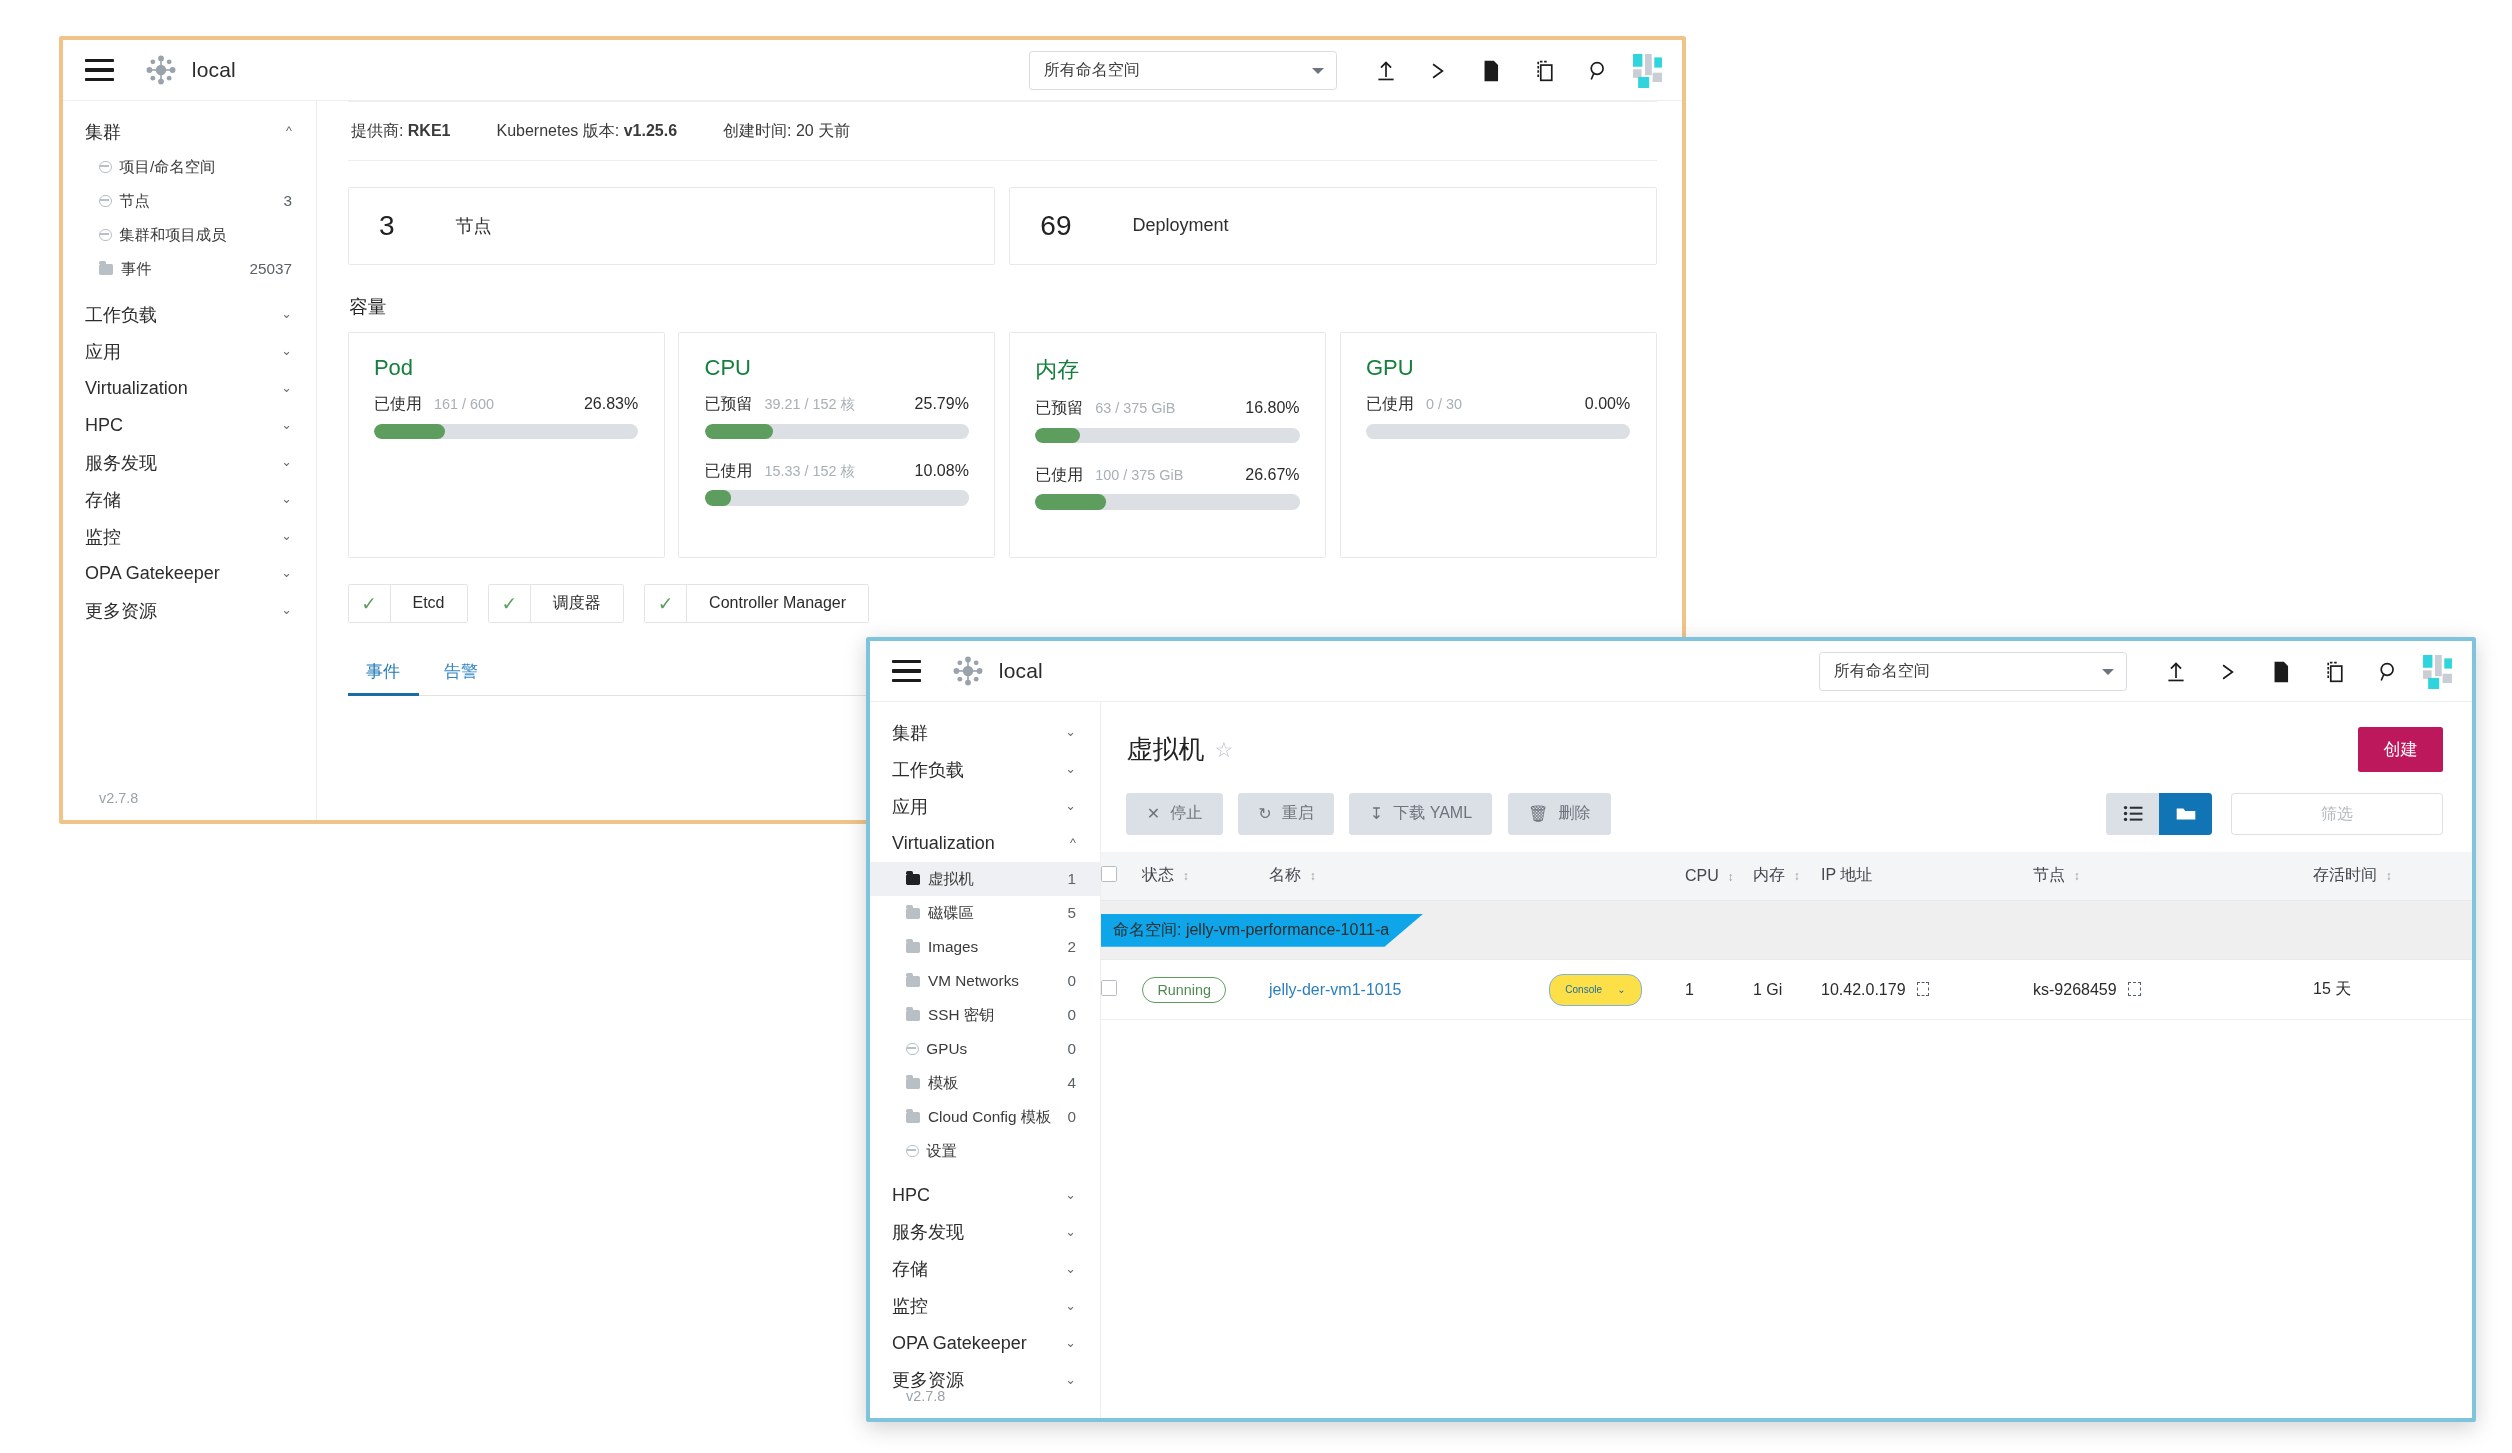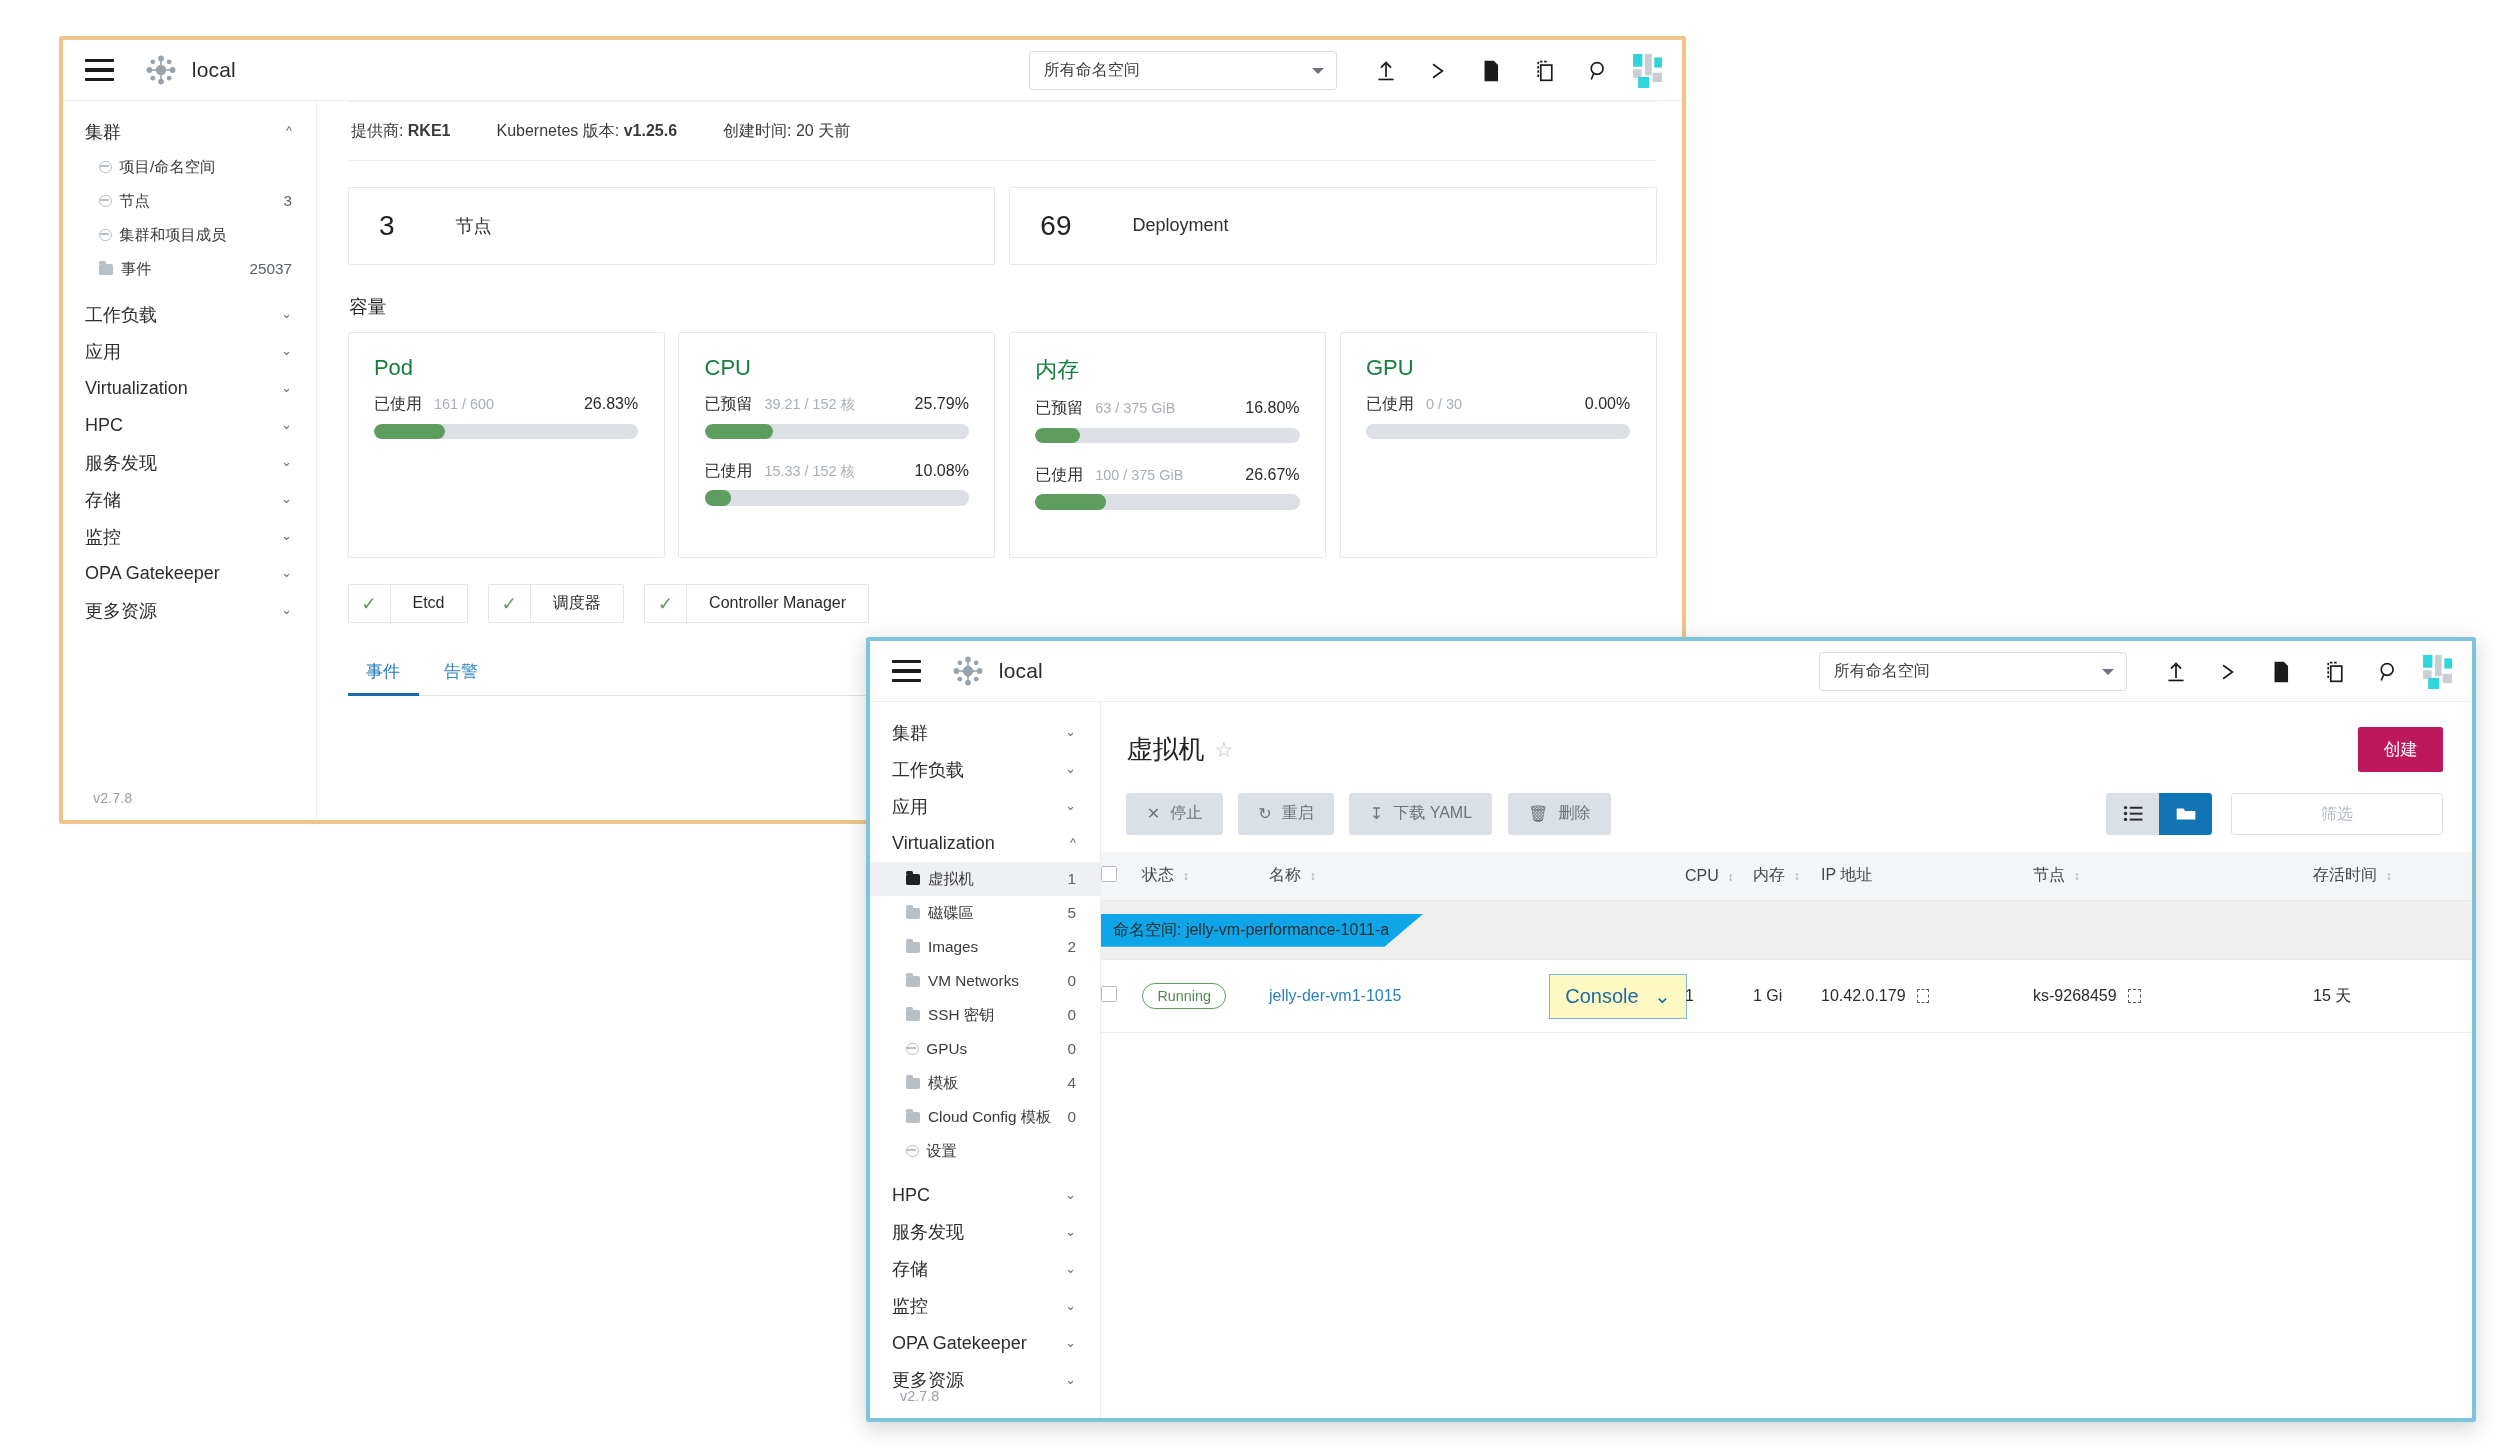--- a/index.html
+++ b/index.html
@@ -99,21 +99,21 @@
   .dot-ico { width: 12.7px; height: 12.7px; border-radius: 50%;
     border: 1.7px solid #b8bfc5; display:inline-block; position: relative; flex:0 0 12.7px;}
   .dot-ico::after { content:''; position:absolute; left: 0px; top: 3.8px;
     width: 9.3px; height: 1.7px; background: #b8bfc5; }
   .folder-ico { width: 14.4px; height: 11px; background: #b8bfc5; border-radius: 1.7px;
     display:inline-block; position: relative; flex:0 0 14.4px; }
   .folder-ico.dark { background: #1f2124; }
   .folder-ico::before { content:''; position:absolute; left:0; top:-2.5px; width: 6.8px;
     height: 3.4px; background: inherit; border-radius: 1.7px 1.7px 0 0; }
   .ver {
-    position: absolute; bottom: 13.6px; left: 30px;
+    position: absolute; bottom: 13.6px; left: 36px;
     font-size: 14.4px; color: #9aa2a8;
   }
 
   
   .main { flex: 1; min-width: 0; background: #fff; padding: 0 25.4px 0 30.5px; overflow: hidden; }
   .page-title { font-size: 28px; color: #232323; padding: 24px 0 22px 0; }
   .meta-row {
     border-top: 0.8px solid #eceef0; border-bottom: 0.8px solid #eceef0;
     padding: 18.6px 3.4px; display: flex; gap: 46px; font-size: 16px; color: #3a3a3a;
   }
@@ -193,23 +193,23 @@
   .vmrow td { padding: 13.6px 0; font-size: 16px; color: #2b2b2b;
     border-bottom: 0.8px solid #eceef0; vertical-align: middle; }
   .cbx { width: 16px; height: 16px; border: 0.8px solid #b7bcc2; border-radius: 1.7px;
      display: inline-block; background: #fff; cursor: pointer;}
   .badge-running {
     display: inline-block; border: 0.8px solid #5d9e5e; color: #4e8a50;
     border-radius: 13.6px; font-size: 14.4px; padding: 4.2px 14.4px; background: #fff;
   }
   .vmlink { color: #2a7fbf; cursor: pointer; }
   .console-btn {
-    display: inline-flex; align-items: center; gap: 15.3px; background: #fef9c3;
-    border: 0.8px solid #7fb4d9; border-radius: 0; color: #1a6ca8;
-    font-size: 20px; padding: 9.3px 15.3px; cursor: pointer;
+    display: inline-flex; align-items: center; gap: 15.3px; background: #fde047;
+    border: 0.8px solid #7fb4d9; border-radius: 14px; color: #1a6ca8;
+    font-size: 10px; padding: 9.3px 15.3px; cursor: pointer;
   }
   .copy-ico { display: inline-block; width: 12.7px; height: 14.4px; border: 1.7px dashed #555e66;
      margin-left: 6.8px; position: relative; vertical-align: -1.7px;}
   .kebab { color: #4a5258; font-size: 19.5px; letter-spacing: 0.8px; cursor: pointer;
     line-height: .6; text-align: center; }
 </style>
 </head>
 <body>
 
 <div class="stage">

